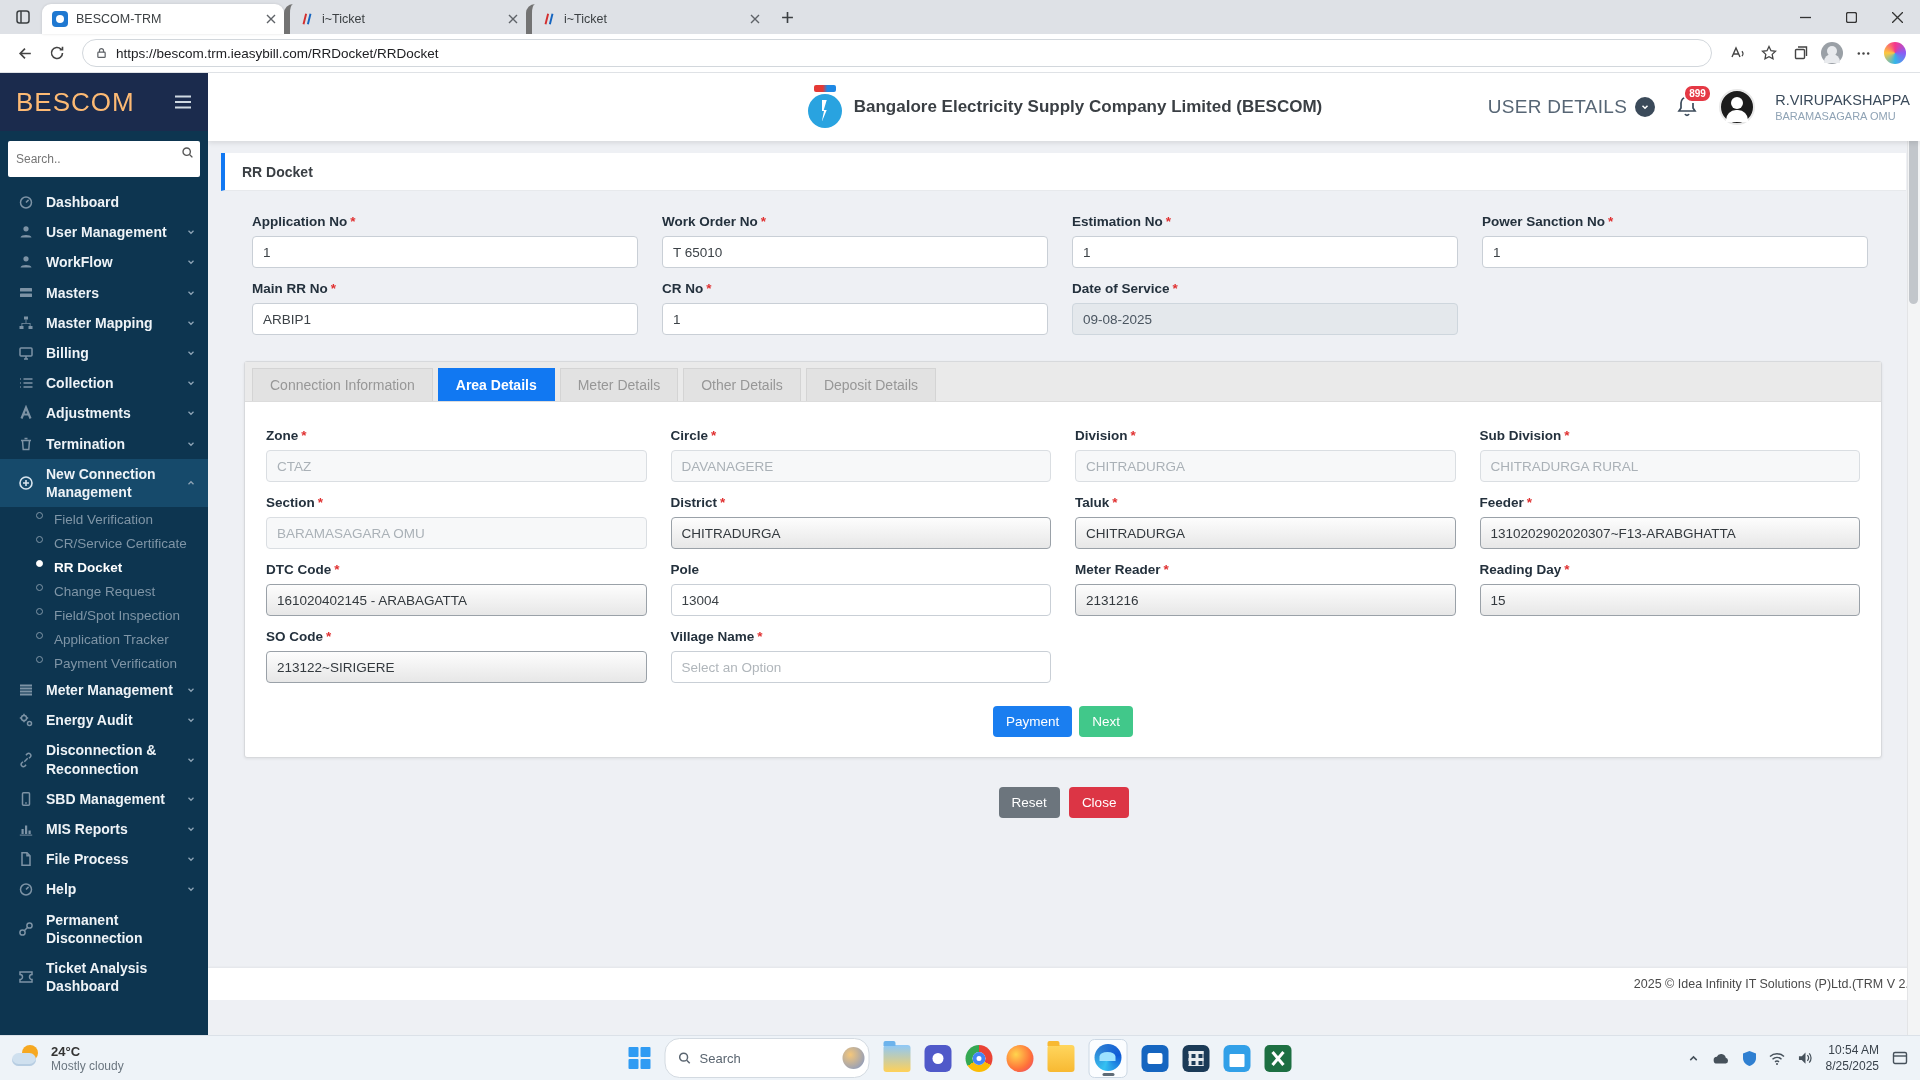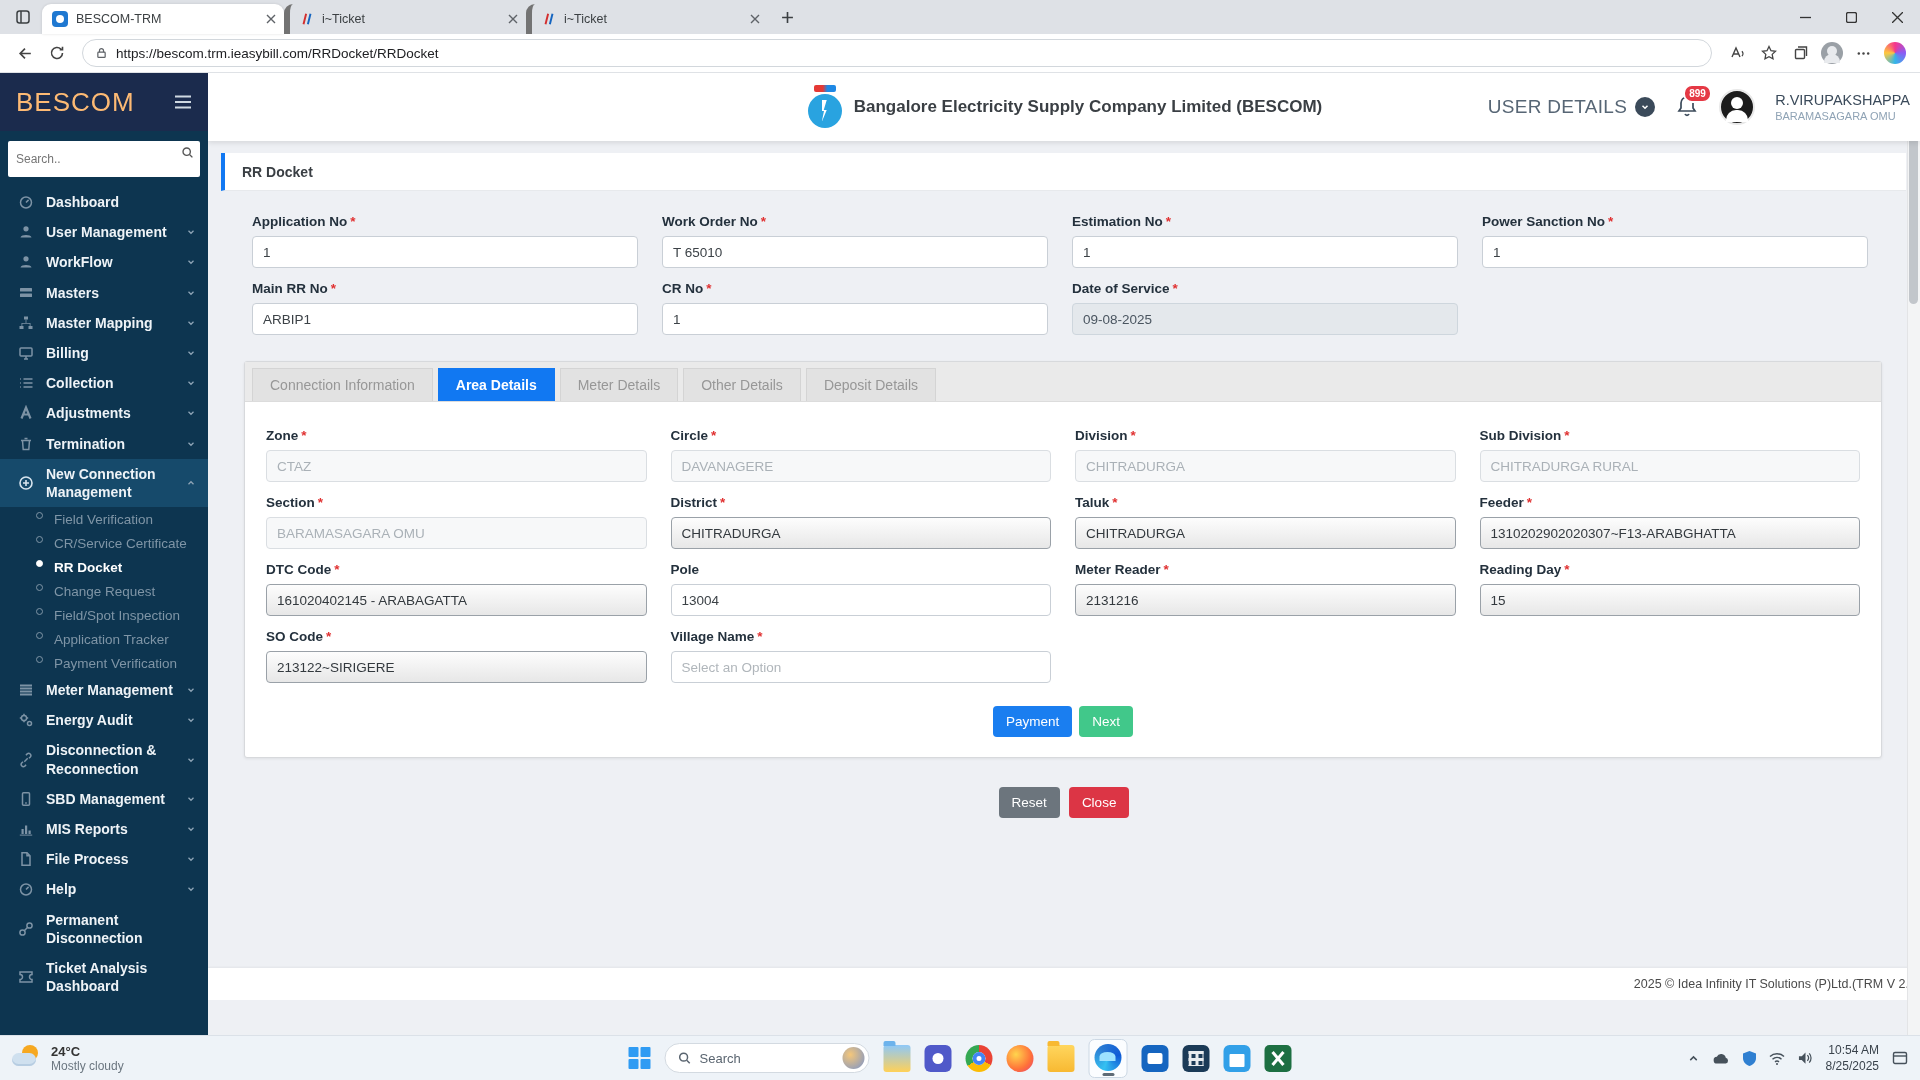--- a/index.html
+++ b/index.html
@@ -107,21 +107,21 @@
   .taskbar{height:45px;background:#eef3f8;border-top:1px solid #dbe1e8;display:flex;align-items:center;padding:0 12px;position:relative}
   .weather{display:flex;align-items:center;gap:9px}
   .w-icon{width:30px;height:26px;position:relative}
   .w-sun{position:absolute;left:10px;top:0;width:16px;height:16px;border-radius:50%;background:#f6a821}
   .w-cloud{position:absolute;left:0;top:8px;width:24px;height:13px;border-radius:8px;background:#cfe0ef;box-shadow:inset 0 -2px 0 #b7cde2}
   .w-temp{font-size:13px;color:#333;font-weight:600}
   .w-desc{font-size:12px;color:#6b7680}
   .tb-center{position:absolute;left:50%;transform:translateX(-50%);display:flex;align-items:center;gap:14px}
   .startbtn{width:22px;height:22px;display:grid;grid-template-columns:10px 10px;grid-template-rows:10px 10px;gap:2px}
   .startbtn span{background:#2f9bf3;border-radius:1px}
-  .tb-search{width:205px;height:30px;background:#fff;border:1px solid #d3dae1;border-radius:15px;display:flex;align-items:center;gap:8px;padding:0 4px 0 12px;color:#555}
+  .tb-search{width:205px;height:40px;background:#fff;border:1px solid #d3dae1;border-radius:15px;display:flex;align-items:center;gap:8px;padding:0 4px 0 12px;color:#555}
   .tb-search .s-lbl{font-size:13px;flex:1;color:#5a6570}
   .s-img{width:22px;height:22px;border-radius:50%;background:radial-gradient(circle at 35% 35%,#f5c77a,#7a93c9)}
   .tbi{width:27px;height:27px;border-radius:5px;position:relative;flex-shrink:0}
   .ic-folder{background:linear-gradient(#ffd65e,#f8b932);border-radius:3px}
   .ic-folder::before{content:"";position:absolute;top:-4px;left:0;width:12px;height:5px;border-radius:2px 2px 0 0;background:#f8b932}
   .ic-explorer{background:linear-gradient(#8ec8f8,#ffd158);border-radius:3px}
   .ic-explorer::before{content:"";position:absolute;top:-4px;left:0;width:12px;height:5px;border-radius:2px 2px 0 0;background:#6db3ec}
   .ic-teams{background:#5059c9;border-radius:6px}
   .ic-teams::after{content:"";position:absolute;inset:8px;border-radius:50%;background:#fff}
   .ic-chrome{border-radius:50%;background:conic-gradient(#ea4335 0 33%,#fbbc05 33% 66%,#34a853 66% 100%)}

